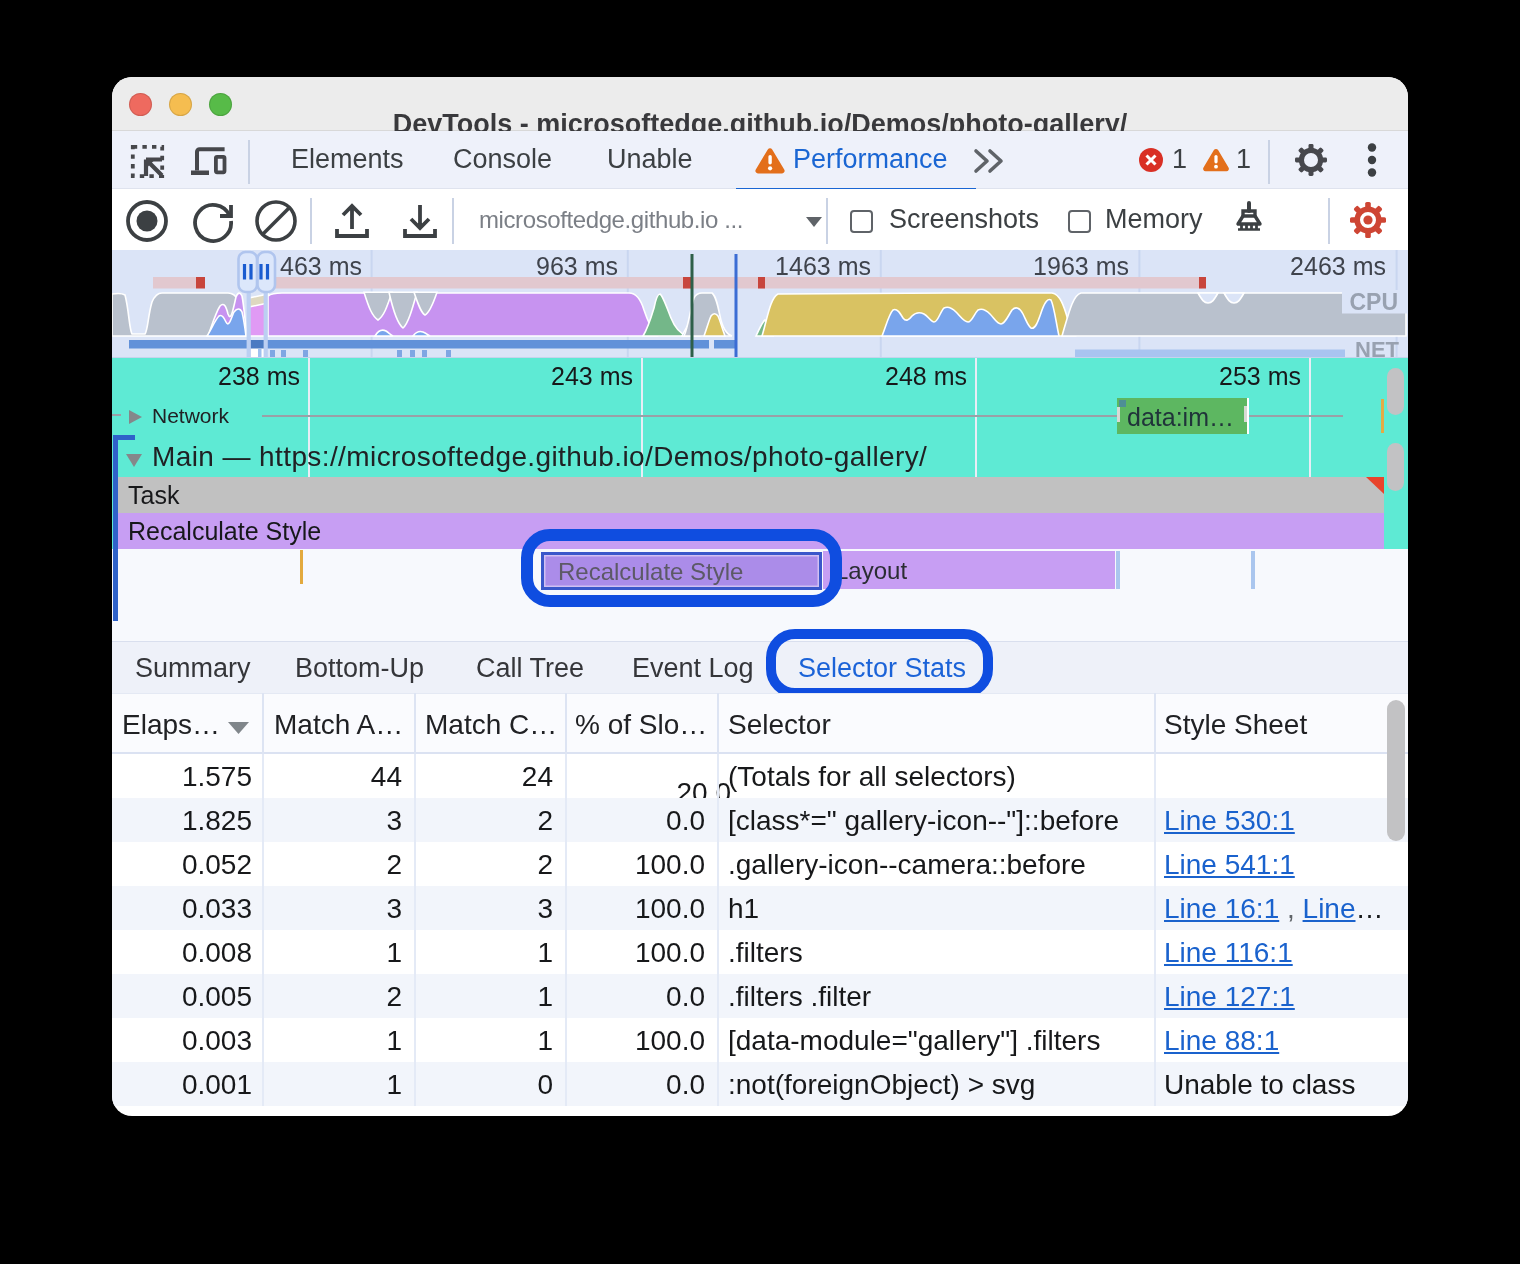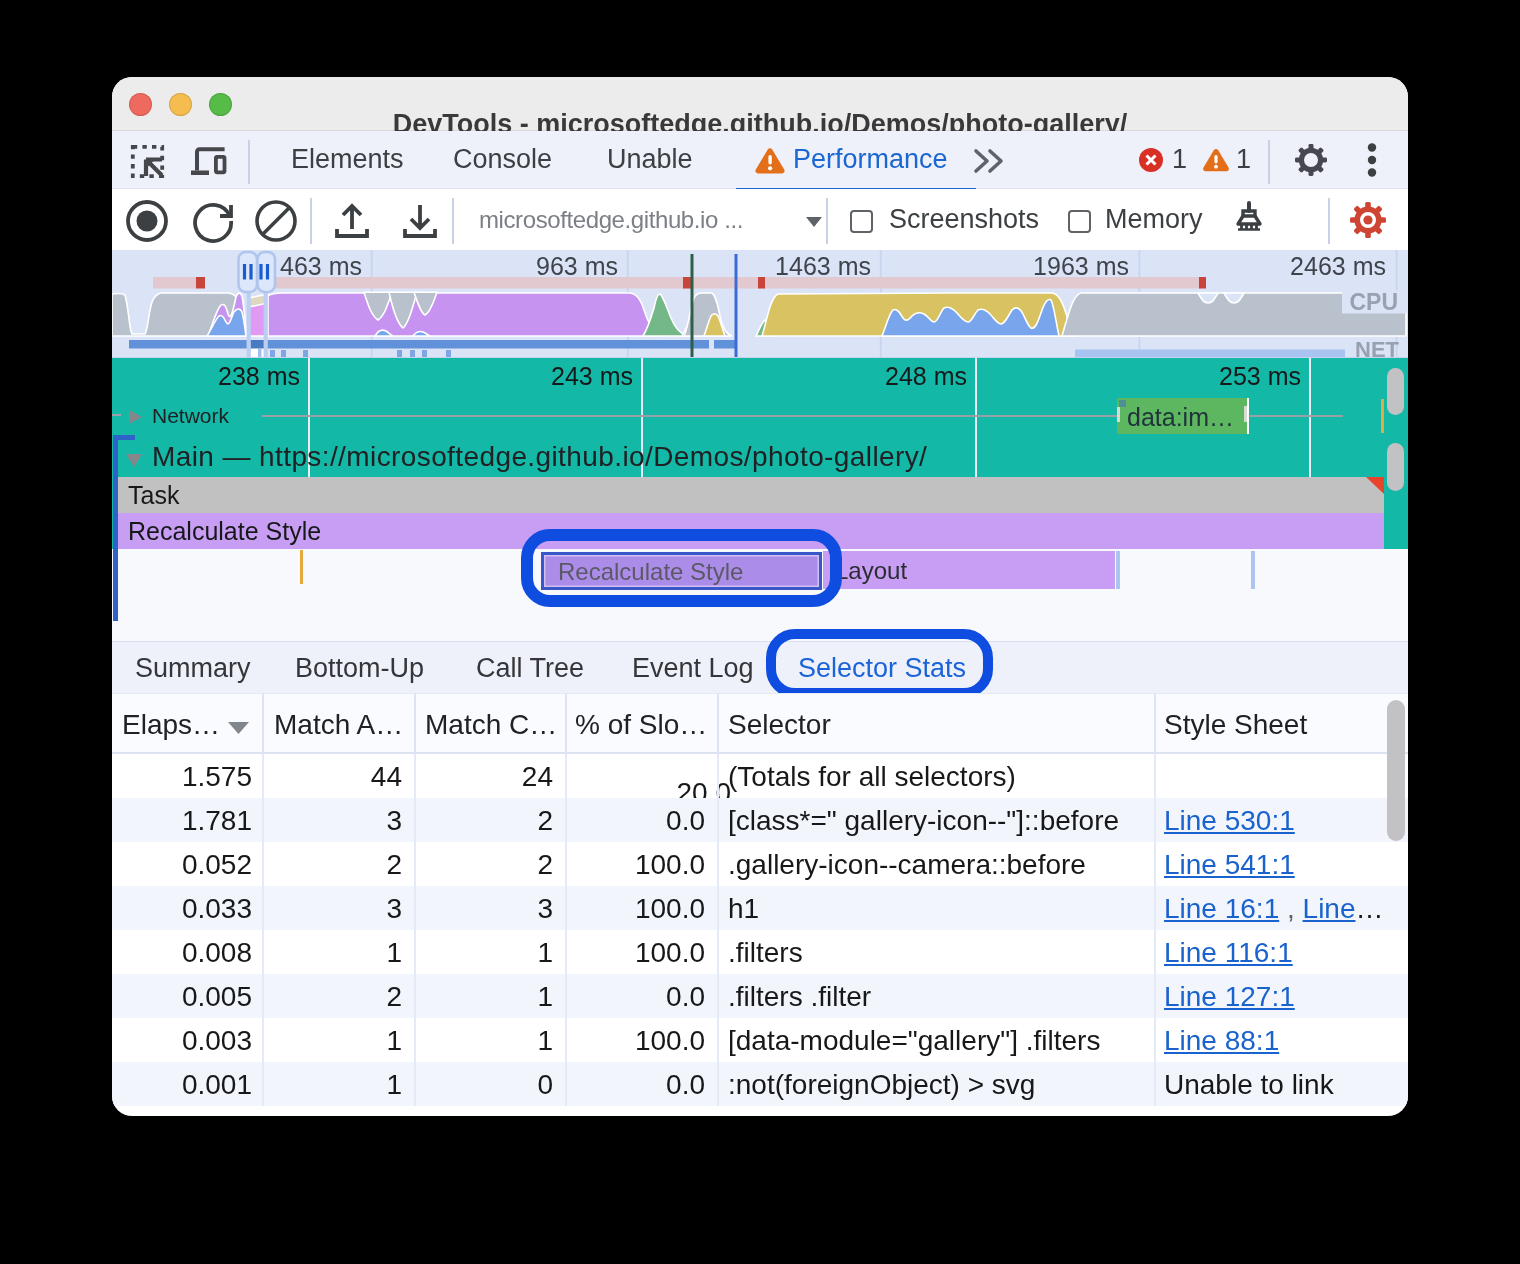--- a/index.html
+++ b/index.html
@@ -16,21 +16,21 @@
   
   .tabbar { position:absolute; left:0; top:54px; width:1296px; height:58px; background:#eef1fa;
             border-bottom:1px solid #dfe3ee;padding-left:16px; }
   .tab { position:absolute; top:0; height:57px; line-height:57px; font-size:27px; color:#3c4043; }
   .vsep { position:absolute; background:#c9d2e4; width:2px; }
   
   .toolbar2 { position:absolute; left:0; top:112px; width:1296px; height:61px; background:#fff; }
   
   .overview { position:absolute; left:0; top:173px; width:1296px; height:108px; }
   
-  .flame { position:absolute; left:0; top:281px; width:1296px; height:283px; background:#14b8a6; }
+  .flame { position:absolute; left:0; top:281px; width:1296px; height:283px; background:#5eead4; }
   .gline { position:absolute; top:0; width:2px; height:283px; background:#e9edf6; }
   .rlabel { position:absolute; top:0; height:37px; line-height:37px; font-size:25px; color:#17181a; text-align:right; }
   .trackname { font-size:21px; color:#202124; }
   
   .btabs { position:absolute; left:0; top:564px; width:1296px; height:52px; background:#eef1f9;
            border-top:1px solid #d9dfee;text-align:center; }
   .btab { position:absolute; top:0; height:52px; line-height:52px; font-size:27px; color:#35363a; }
   
   .thead { position:absolute; left:0; top:616px; width:1296px; height:61px; background:#fafbfe; border-top:1px solid #e4e9f4;
            border-bottom:2px solid #dbe2f2; }
@@ -364,21 +364,21 @@
   </div>
   <div id="rows">
     <div class="row" style="top:677px;">
       <div class="num" style="left:0; width:140px;">1.575</div>
       <div class="num" style="left:150px; width:140px;">44</div>
       <div class="num" style="left:301px; width:140px;">24</div>
       <div class="num" style="left:479px; width:140px;margin-top:16px;">20.0</div>
       <div class="sel">(Totals for all selectors)</div>
     </div>
     <div class="row alt" style="top:721px;">
-      <div class="num" style="left:0; width:140px;">1.781</div>
+      <div class="num" style="left:0; width:140px;">1.825</div>
       <div class="num" style="left:150px; width:140px;">3</div>
       <div class="num" style="left:301px; width:140px;">2</div>
       <div class="num" style="left:453px; width:140px;">0.0</div>
       <div class="sel">[class*=" gallery-icon--"]::before</div>
       <div class="ss"><a class="lnk">Line 530:1</a></div>
     </div>
     <div class="row" style="top:765px;">
       <div class="num" style="left:0; width:140px;">0.052</div>
       <div class="num" style="left:150px; width:140px;">2</div>
       <div class="num" style="left:301px; width:140px;">2</div>
@@ -417,21 +417,21 @@
       <div class="num" style="left:453px; width:140px;">100.0</div>
       <div class="sel">[data-module="gallery"] .filters</div>
       <div class="ss"><a class="lnk">Line 88:1</a></div>
     </div>
     <div class="row alt" style="top:985px;">
       <div class="num" style="left:0; width:140px;">0.001</div>
       <div class="num" style="left:150px; width:140px;">1</div>
       <div class="num" style="left:301px; width:140px;">0</div>
       <div class="num" style="left:453px; width:140px;">0.0</div>
       <div class="sel">:not(foreignObject) &gt; svg</div>
-      <div class="ss" style="color:#17181a;">Unable to link</div>
+      <div class="ss" style="color:#17181a;">Unable to class</div>
     </div>
   </div>
 
   <div class="colsep" style="left:150px; top:616px; height:61px;"></div>
   <div class="colsep" style="left:301.5px; top:616px; height:61px;"></div>
   <div class="colsep" style="left:453px; top:616px; height:61px;"></div>
   <div class="colsep" style="left:604.5px; top:616px; height:61px;"></div>
   <div class="colsep" style="left:1042px; top:616px; height:61px;"></div>
   <div class="colsep" style="left:150px; top:677px; height:352px; background:#e4eaf6;"></div>
   <div class="colsep" style="left:301.5px; top:677px; height:352px; background:#e4eaf6;"></div>

